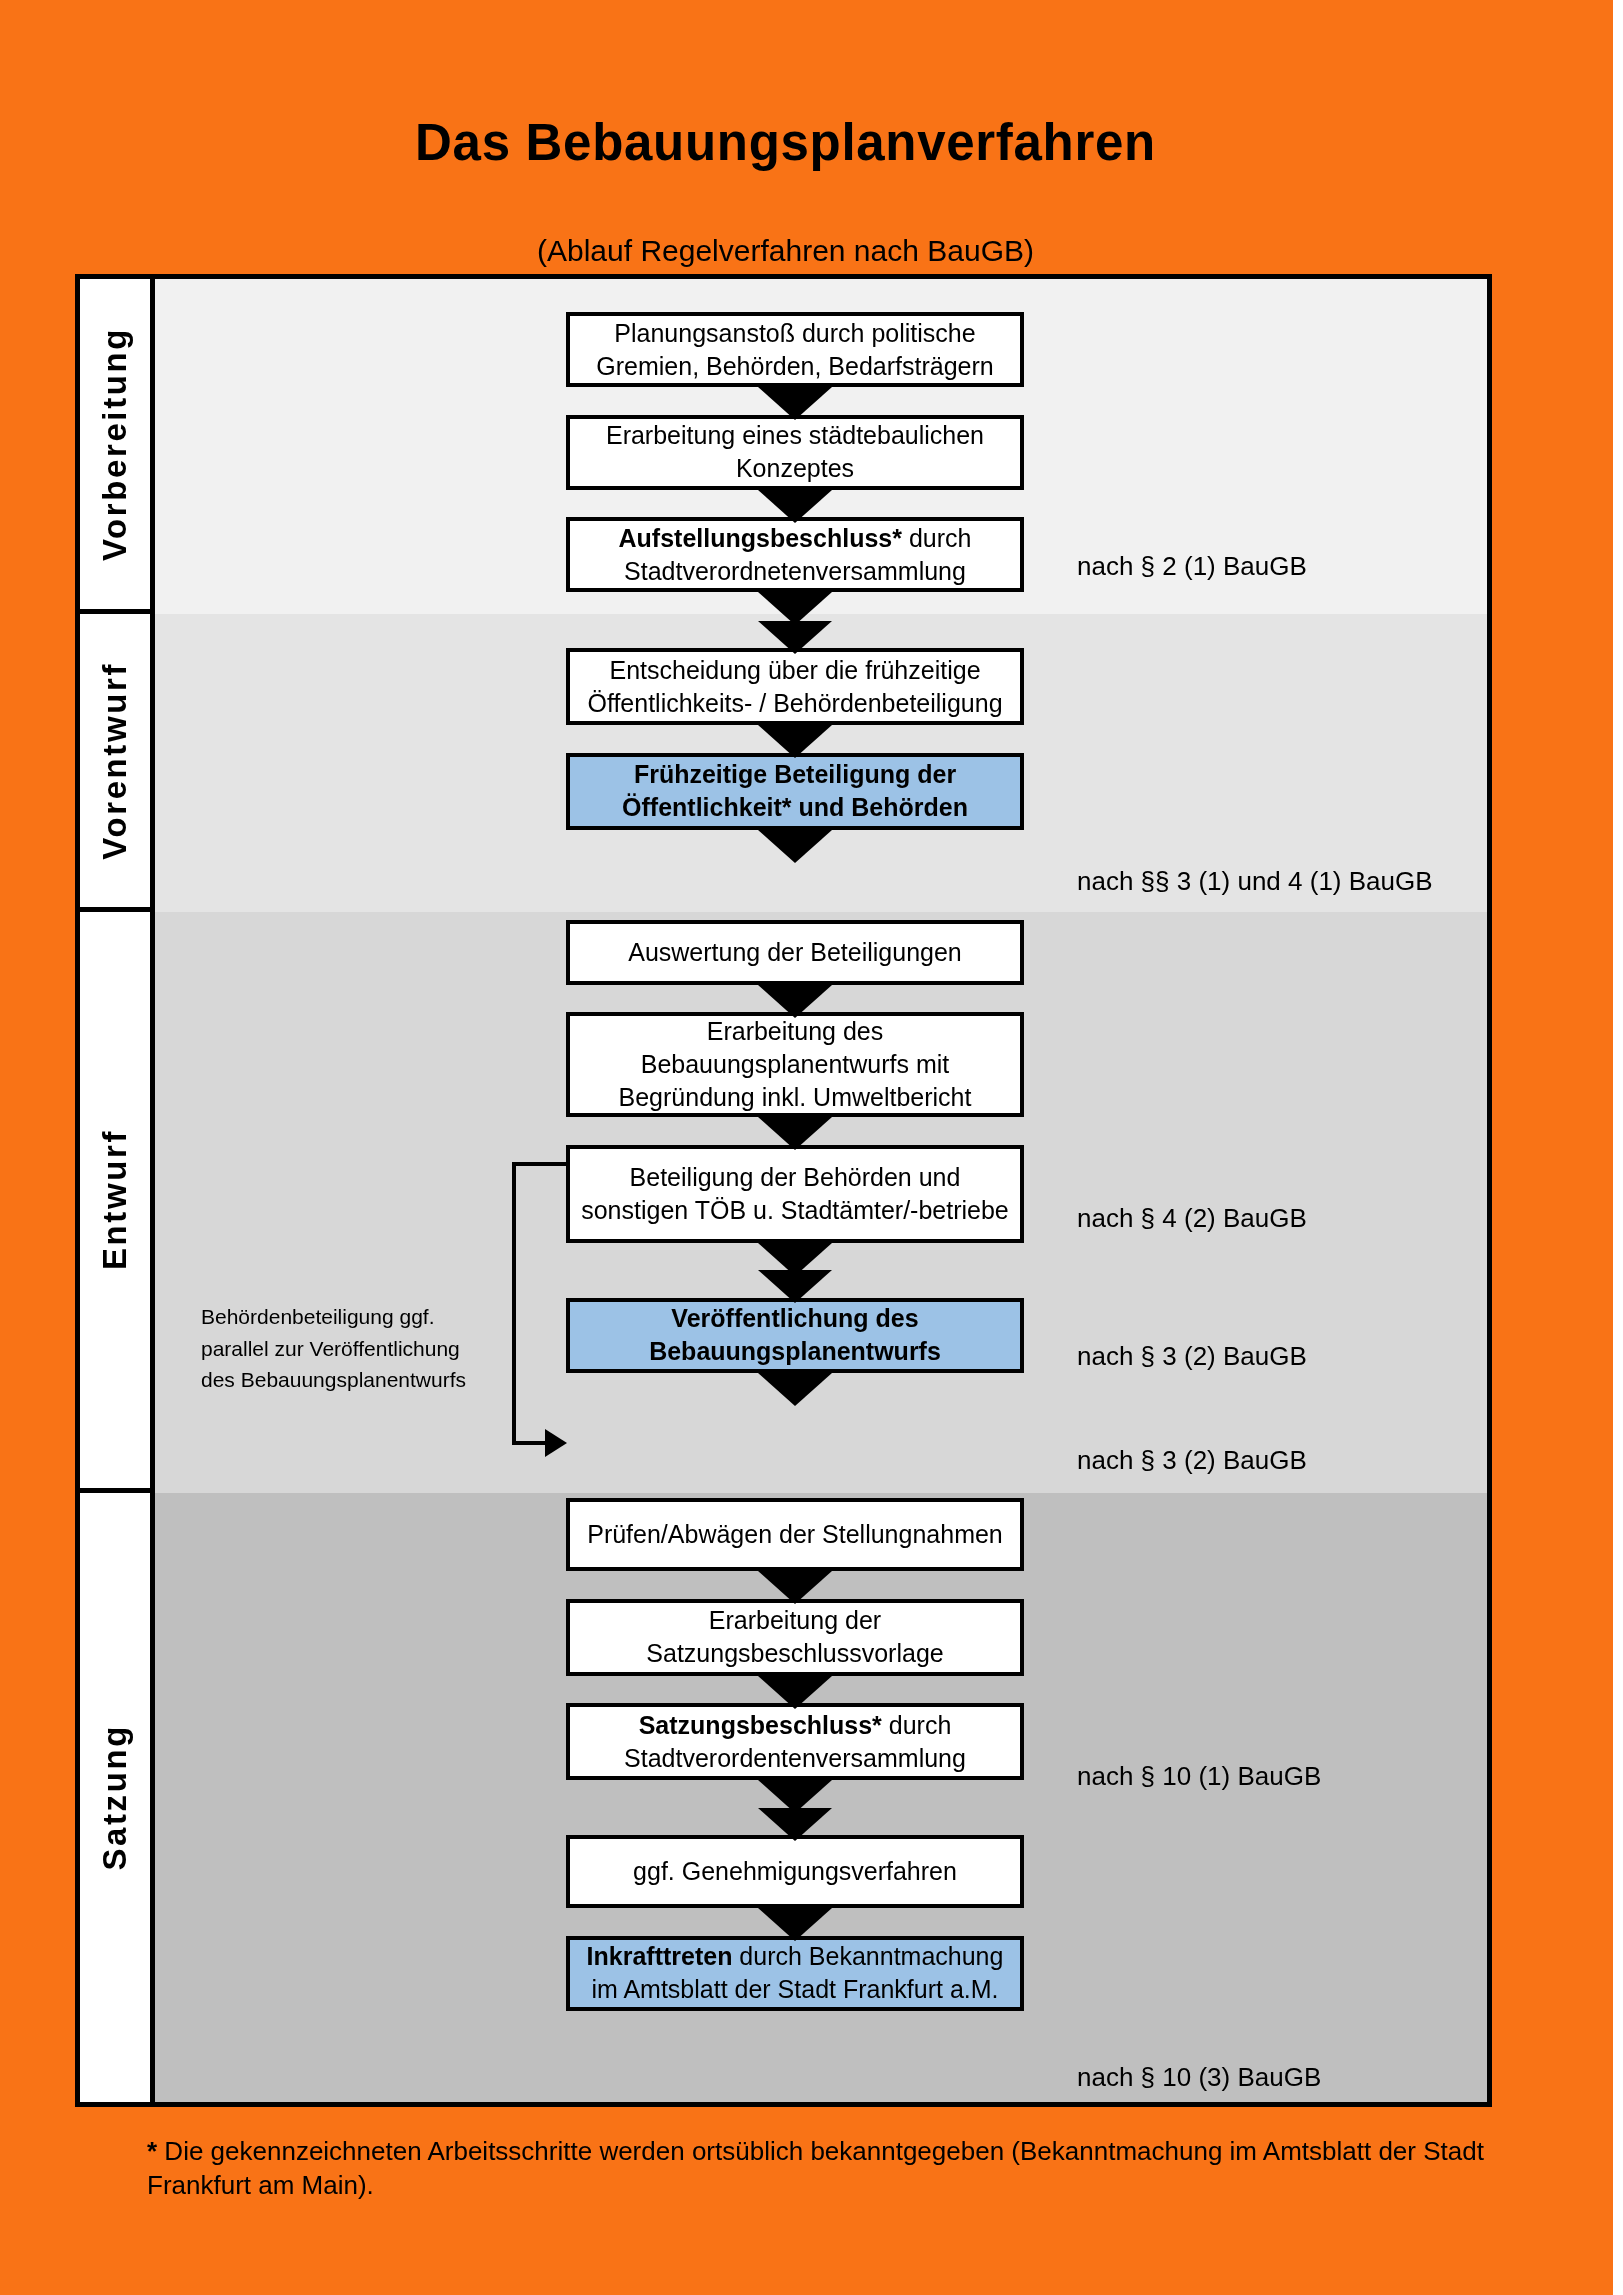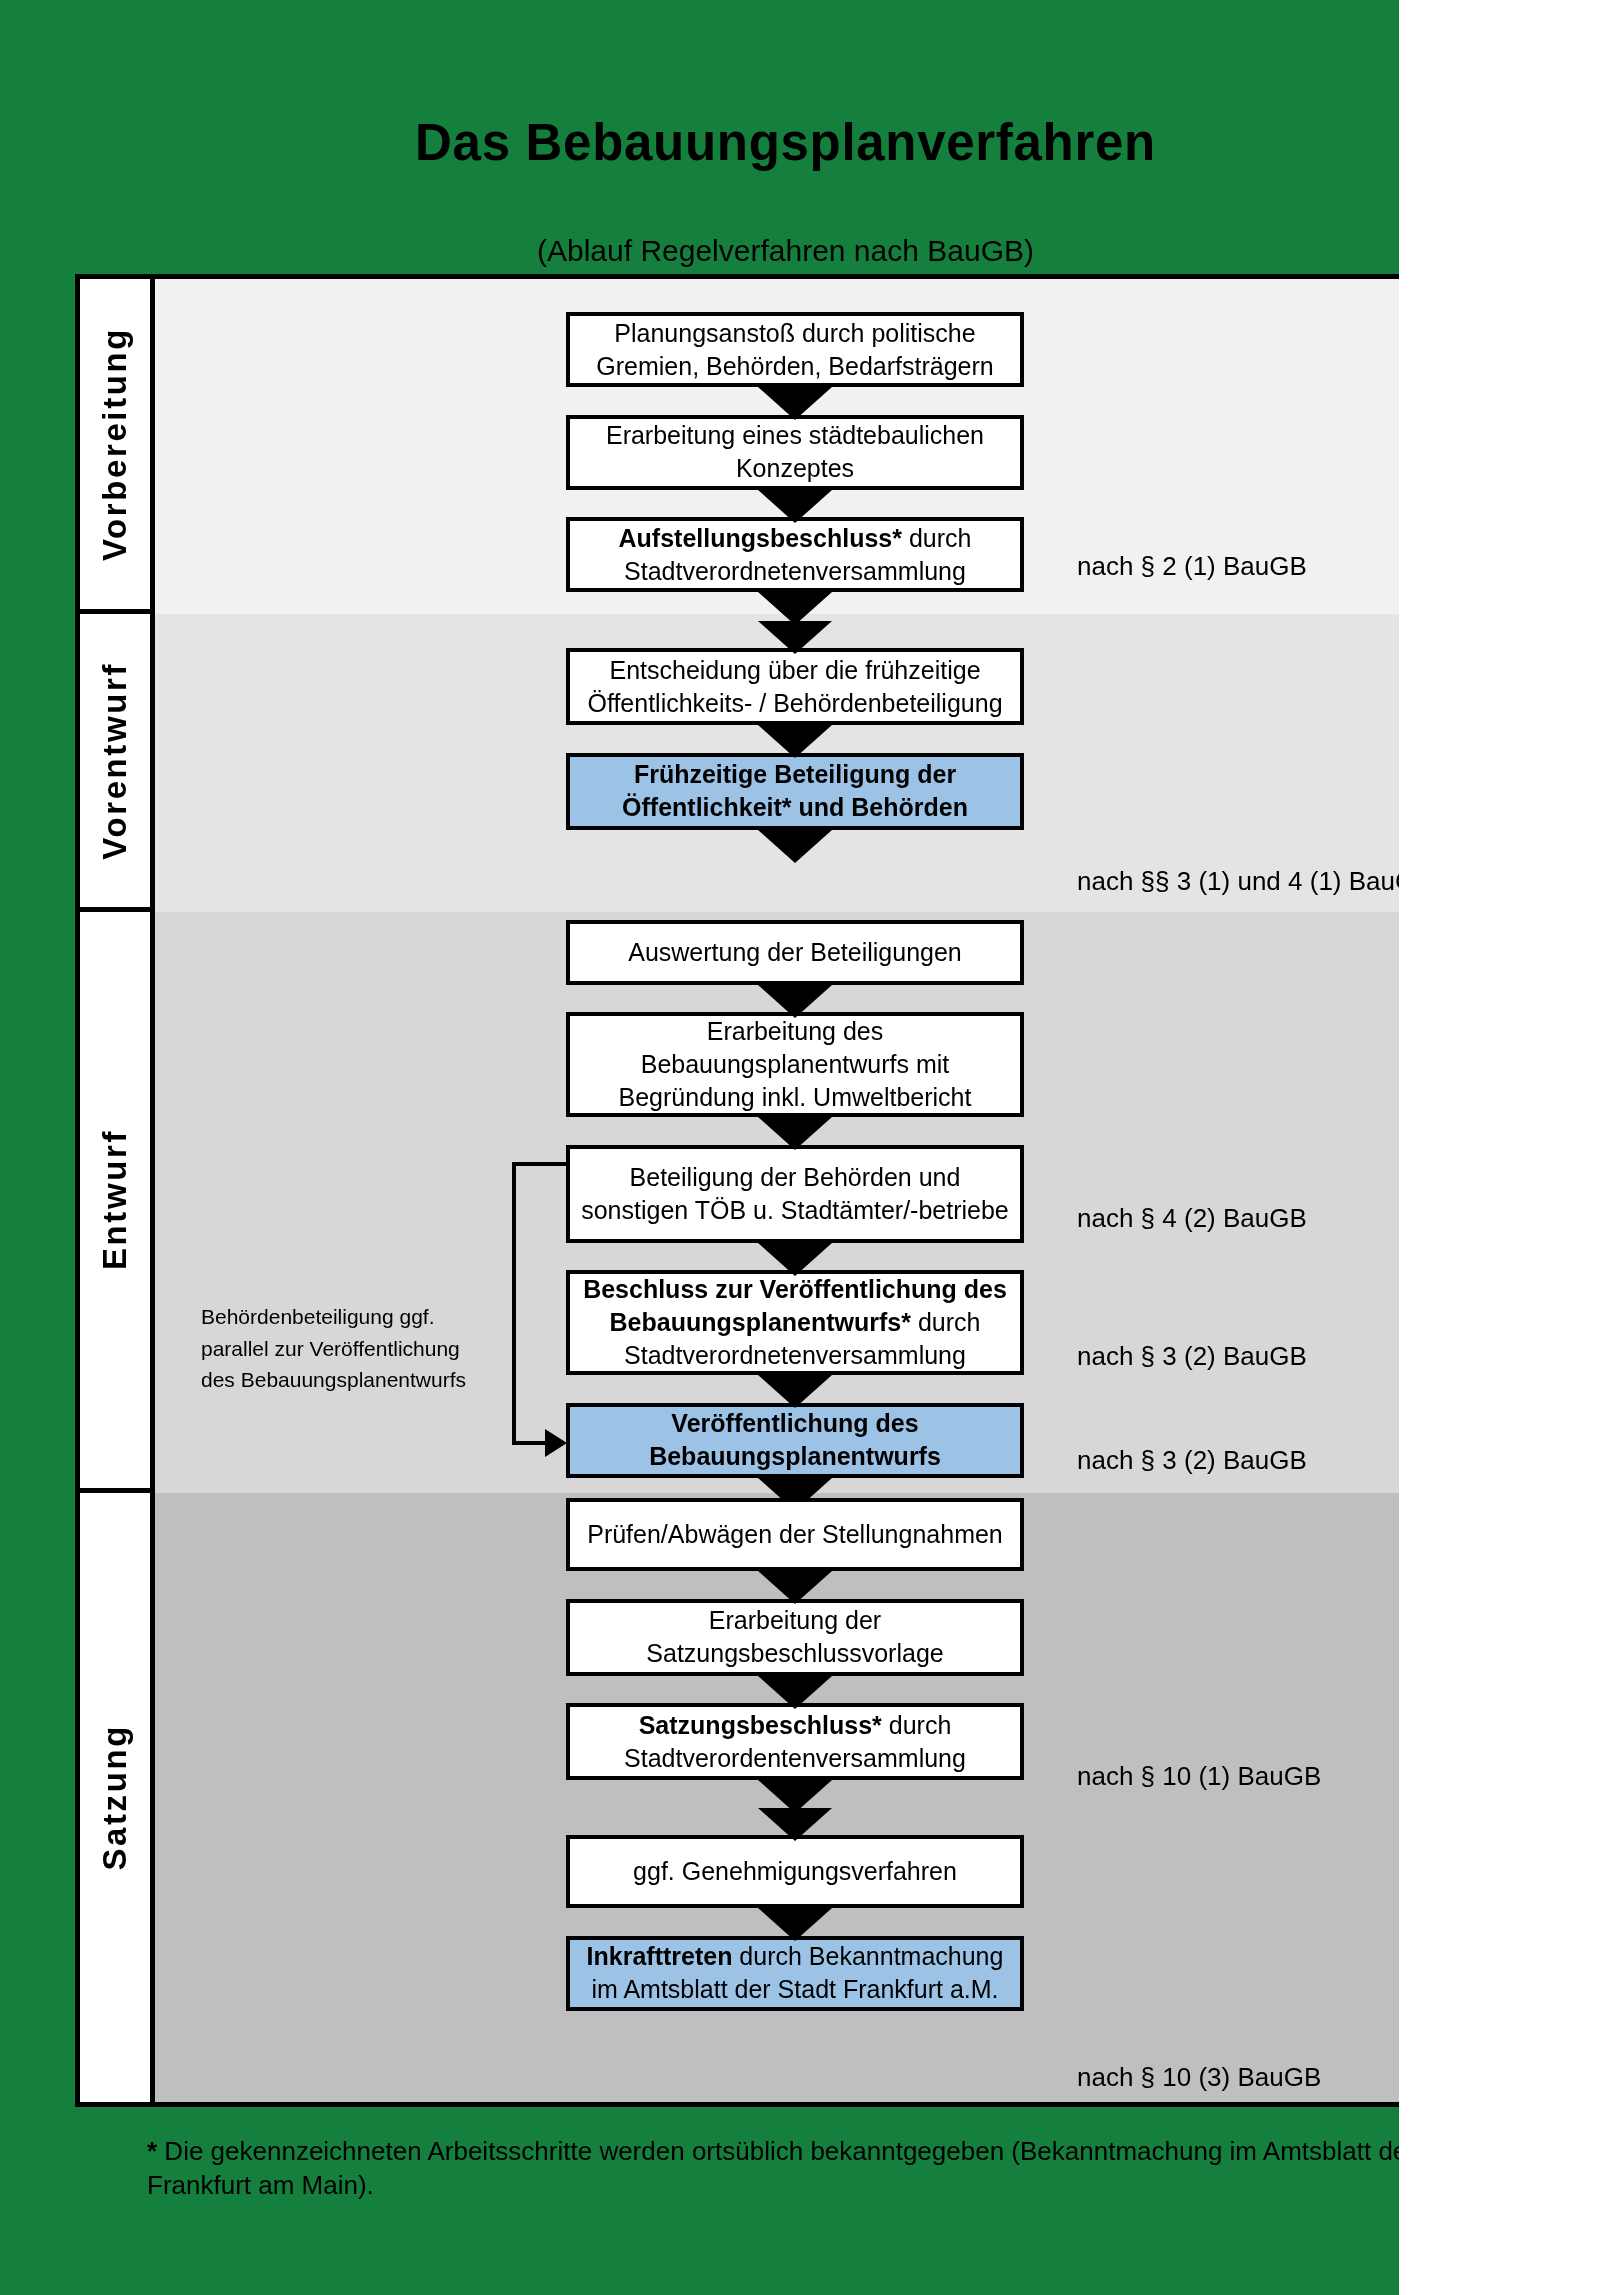--- a/index.html
+++ b/index.html
@@ -1,17 +1,17 @@
 <!DOCTYPE html>
 <html style="font-size:10.5px"><head>
 <meta charset="utf-8">
 <style>
   html,body { margin:0; padding:0; background:#ffffff; }
   #page {
-    position:relative; width:1399px; height:2295px; background:#15803d;
+    position:relative; width:1613px; height:2295px; background:#f97316;
     font-family:"Liberation Sans", sans-serif; color:#000; overflow:hidden;
   }
   .page-title {
     position:absolute; top:113px; left:0; width:1571px; text-align:center;
     font-size:51px; font-weight:bold; letter-spacing:0.7px;
   }
   .page-subtitle {
     position:absolute; top:234px; left:0; width:1571px; text-align:center;
     font-size:30px; font-weight:normal;
   }
@@ -145,23 +145,20 @@
           </div>
           <div class="arrow">
               <div class="tri"></div>
             </div>
           <div class="fbox" style="height:98px">
             <div><b></b><span>Beteiligung der Behörden und sonstigen TÖB u. Stadtämter/-betriebe</span></div>
           </div>
           <div class="arrow">
               <div class="tri"></div>
             </div>
-          <div class="fbox" style="height:105px">
-            <div><b>Beschluss zur Veröffentlichung des Bebauungsplanentwurfs*</b><span> durch Stadtverordnetenversammlung</span></div>
-          </div>
           <div class="arrow">
               <div class="tri"></div>
             </div>
           <div class="fbox hl" style="height:75px">
             <div><b>Veröffentlichung des Bebauungsplanentwurfs</b><span></span></div>
           </div>
           <div class="arrow">
               <div class="tri"></div>
             </div>
         </div>

